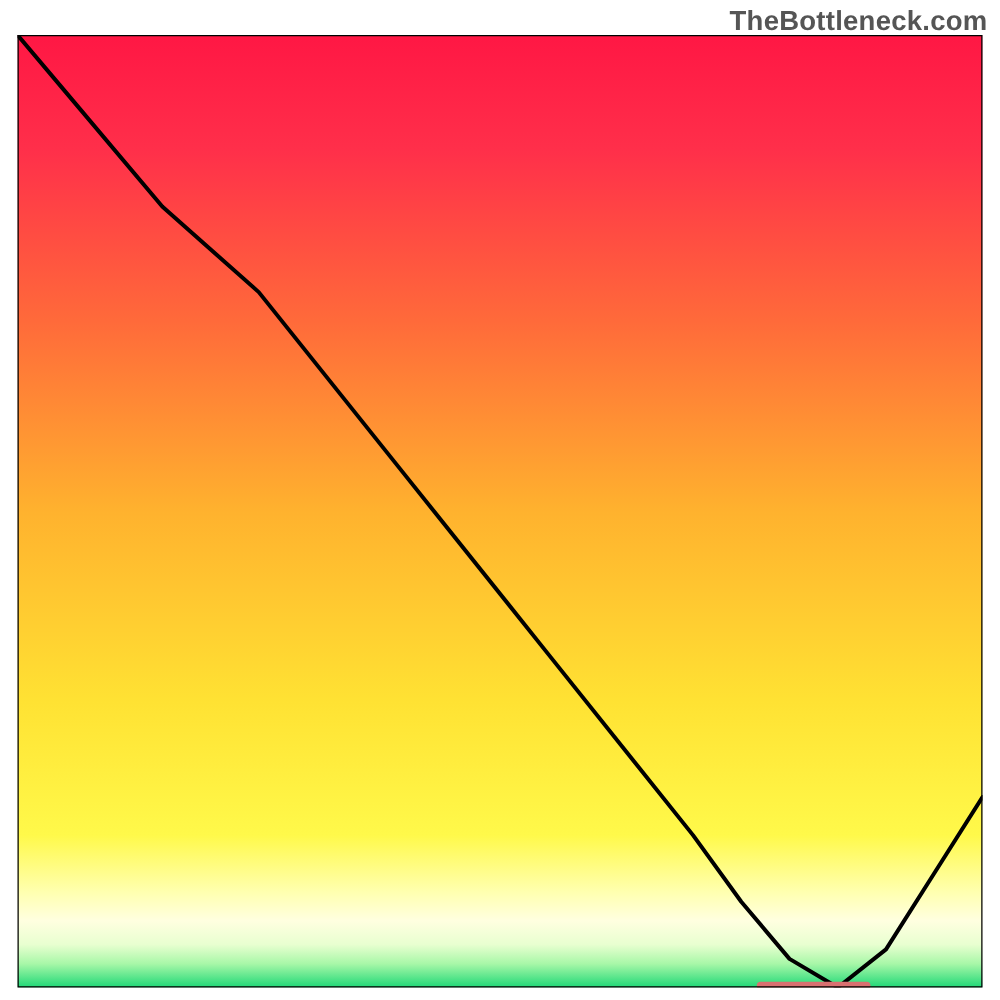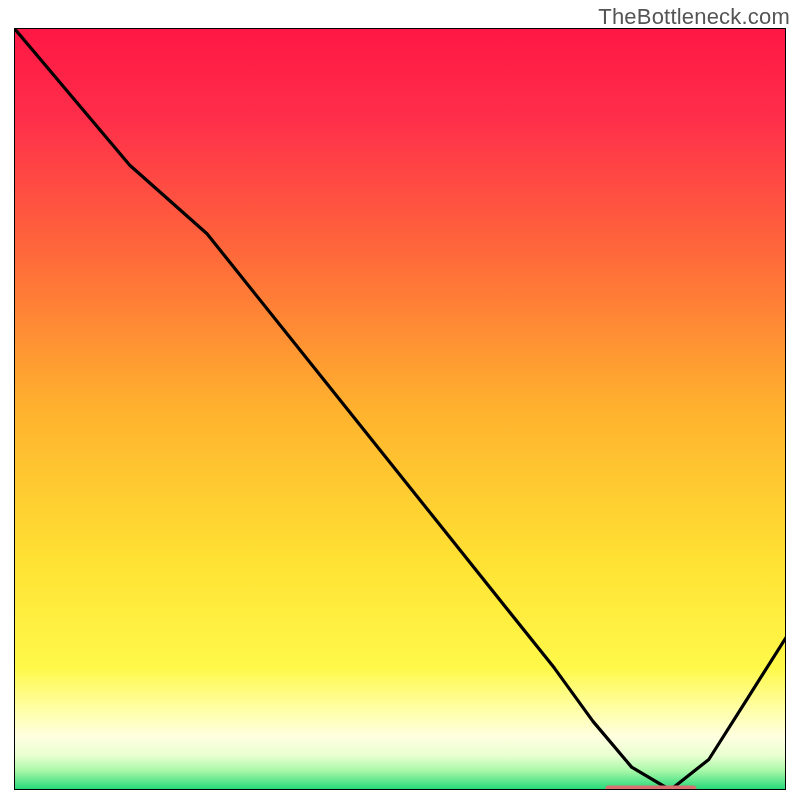--- a/index.html
+++ b/index.html
@@ -14,21 +14,21 @@
   .container {
     position: relative;
     width: 800px;
     height: 800px;
   }
   .watermark {
     position: absolute;
     top: 4px;
     right: 10px;
     font-size: 22px;
-    font-weight: 400;
+    font-weight: 700;
     color: #555;
     letter-spacing: 0.2px;
   }
   .plot {
     position: absolute;
     left: 14px;
     top: 28px;
     width: 772px;
     height: 762px;
   }

